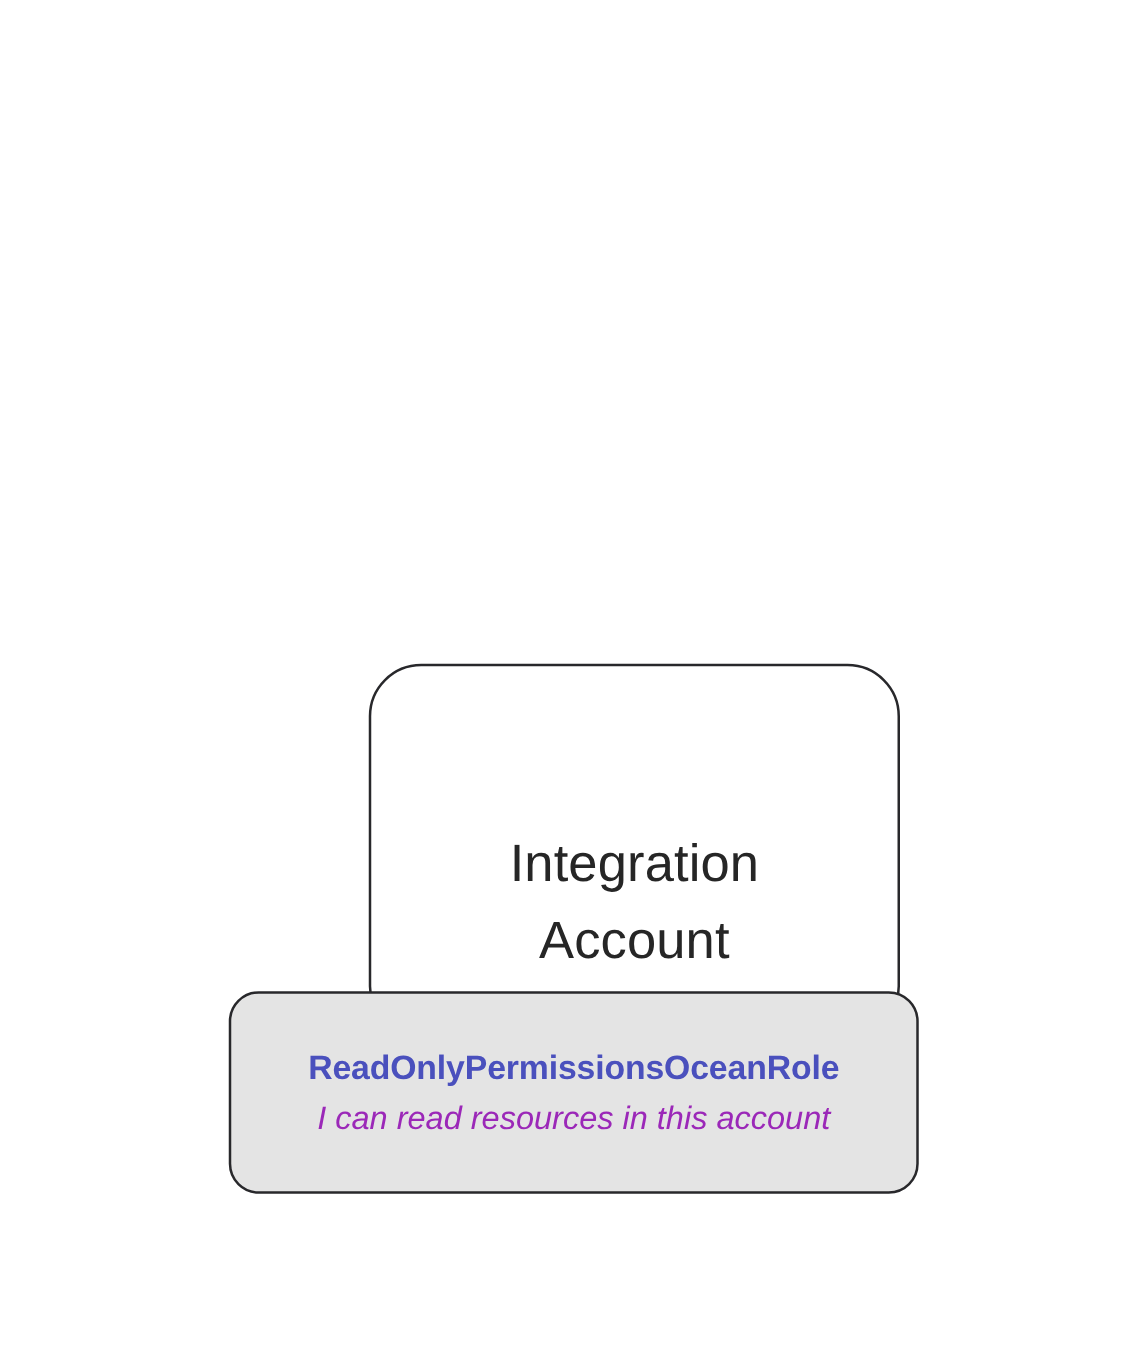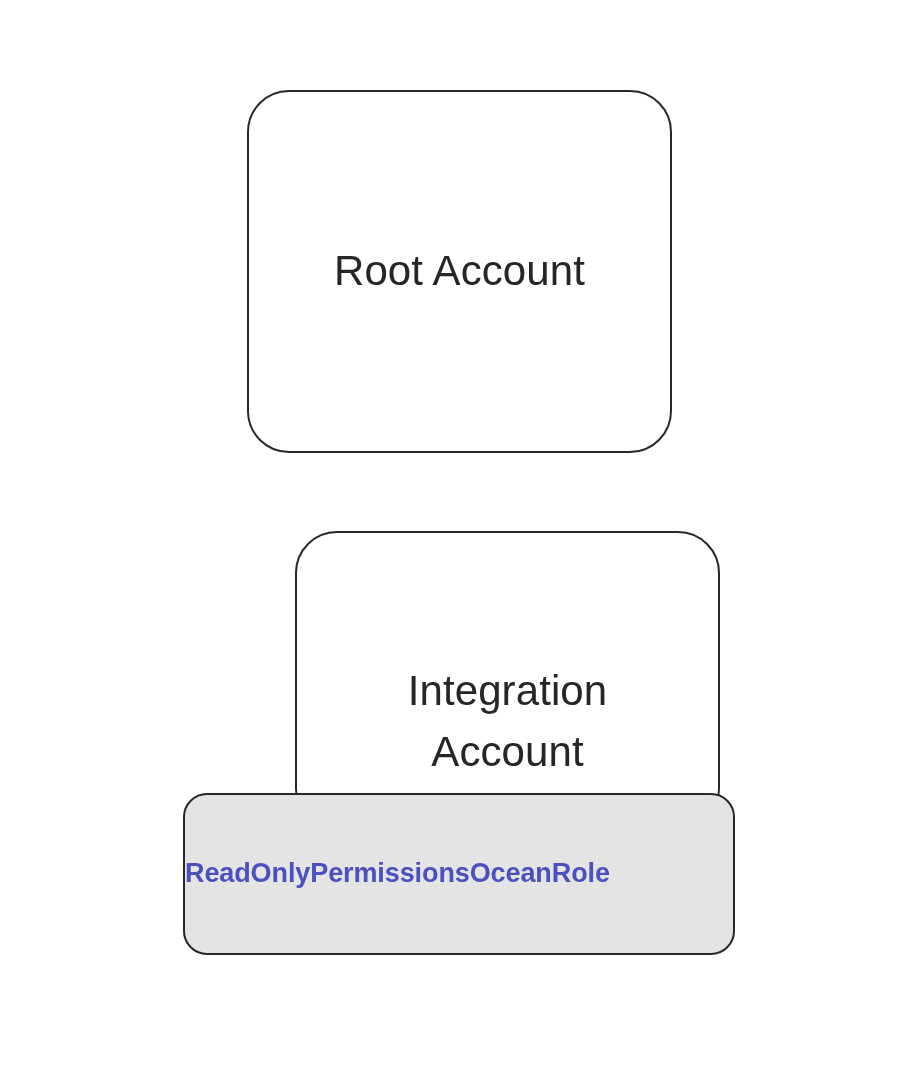--- a/index.html
+++ b/index.html
@@ -72,21 +72,21 @@
     left: 183px;
     top: 793px;
     width: 552px;
     height: 162px;
     background: #e4e4e4;
     border: 2px solid #28282b;
     border-radius: 24px;
     box-sizing: border-box;
     display: flex;
     flex-direction: column;
-    align-items: flex-start;
+    align-items: center;
     justify-content: center;
     z-index: 5;
   }
 
   .role-title {
     font-size: 27px;
     font-weight: 700;
     color: #4a50bd;
     text-align: center;
     letter-spacing: -0.1px;
@@ -103,26 +103,24 @@
     line-height: 1.1;
     margin-top: 10px;
     user-select: none;
   }
 </style>
 </head>
 <body>
 
 <div id="canvas">
 
-  <div id="root-account-box" class="account-box">
-    <span class="account-label">Root Account</span>
-  </div>
 
   <div id="integration-account-box" class="account-box">
     <span class="account-label">Integration
 Account</span>
   </div>
 
   <div id="role-card">
     <div class="role-title">ReadOnlyPermissionsOceanRole</div>
+    <div class="role-subtitle">I can read resources in this account</div>
   </div>
 
 </div>
 
 </body></html>

